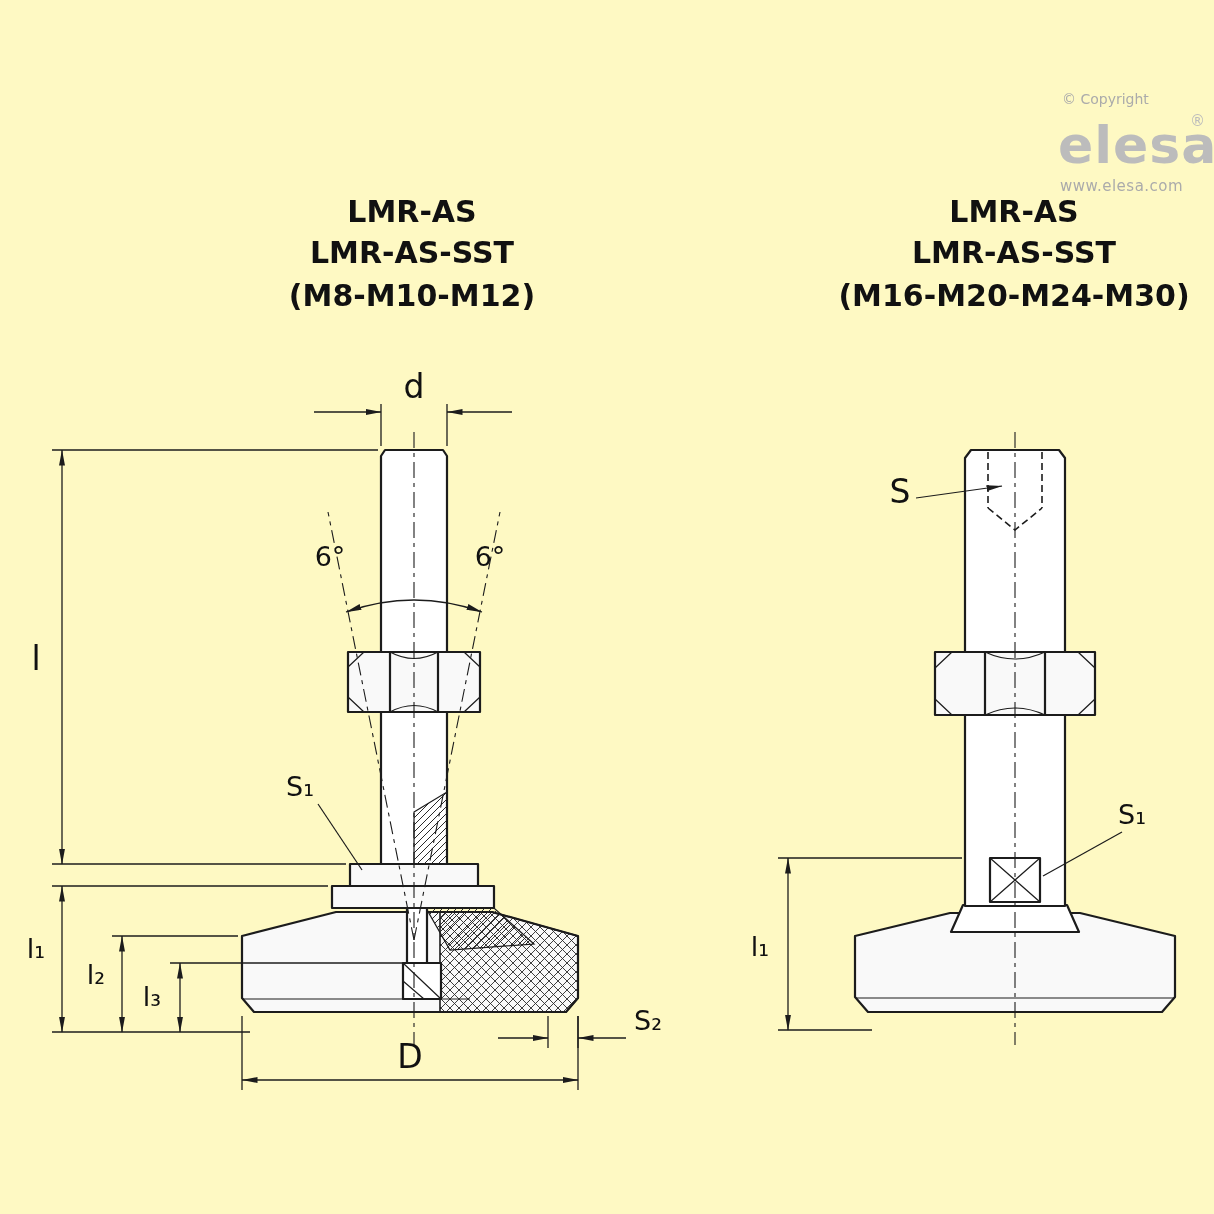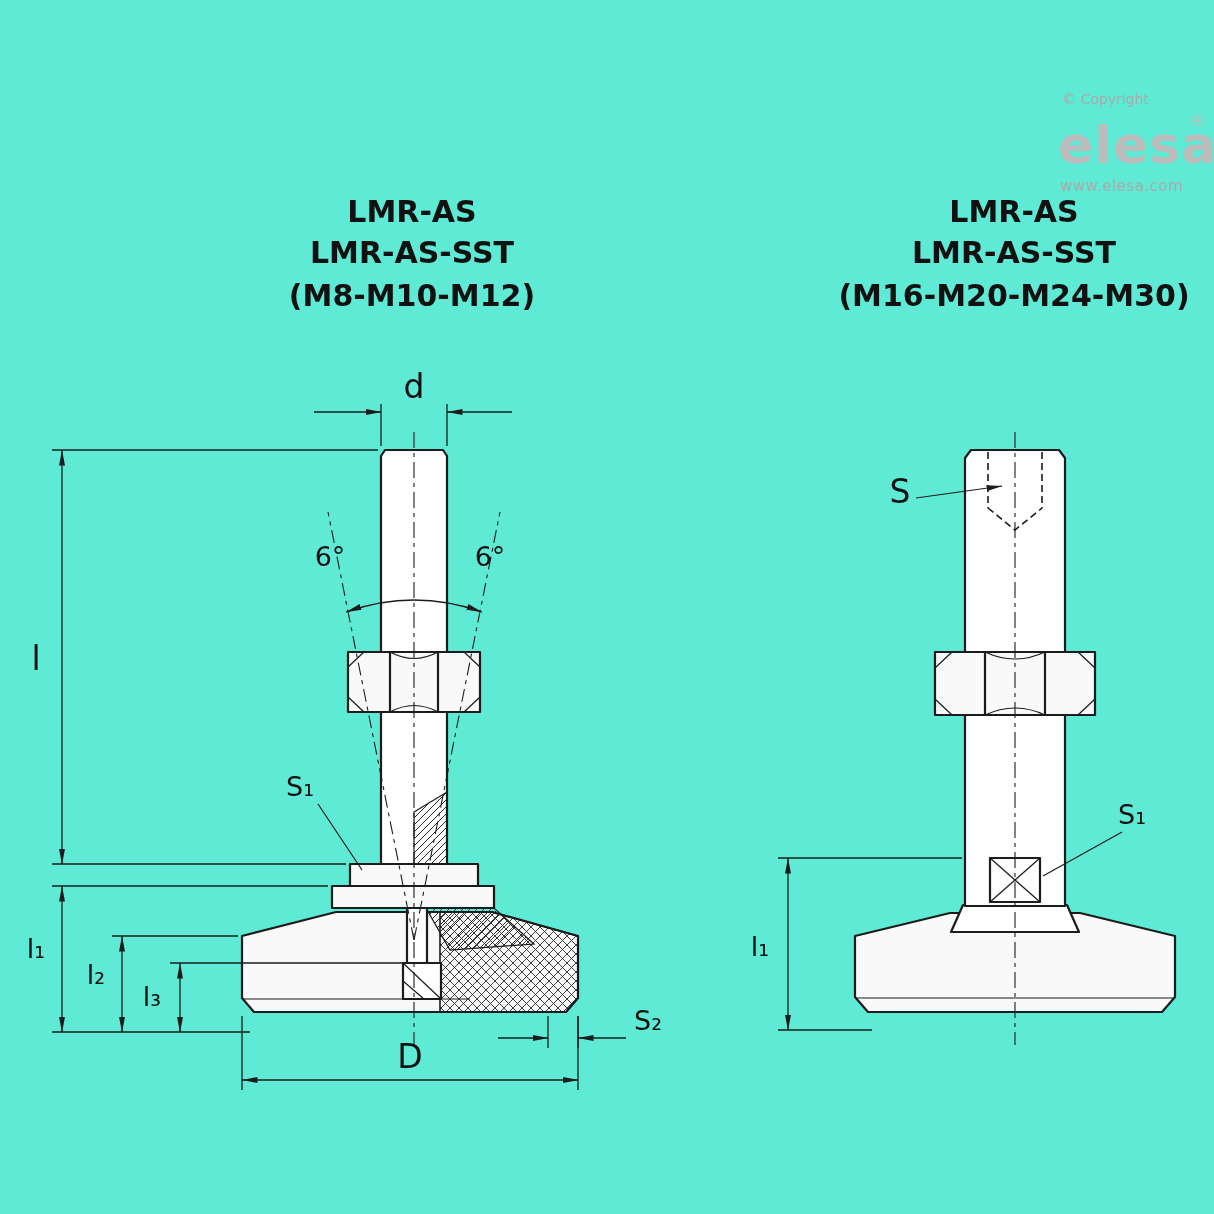--- a/index.html
+++ b/index.html
@@ -1,16 +1,16 @@
 <!DOCTYPE html>
 <html><head>
 <meta charset="utf-8">
 <style>
   html,body { margin:0; padding:0; background:#ffffff; }
-  #stage { position:relative; width:1214px; height:1214px; background:#5eead4; overflow:hidden;
+  #stage { position:relative; width:1214px; height:1214px; background:#fef9c3; overflow:hidden;
            font-family:"DejaVu Sans", "Liberation Sans", sans-serif; }
   svg { display:block; }
 
   
   .part   { fill:#f9f9f9; stroke:#1c1c1c; stroke-width:2.2; stroke-linejoin:round; }
   .part-w { fill:#ffffff; stroke:#1c1c1c; stroke-width:2.2; stroke-linejoin:round; }
   .ln     { stroke:#1c1c1c; stroke-width:2.2; fill:none; stroke-linecap:round; }
   .ln-thin{ stroke:#1c1c1c; stroke-width:1.2; fill:none; }
   .dim    { stroke:#1c1c1c; stroke-width:1.3; fill:none; }
   .cl     { stroke:#1c1c1c; stroke-width:1.1; fill:none; stroke-dasharray:16 5 4 5; }

